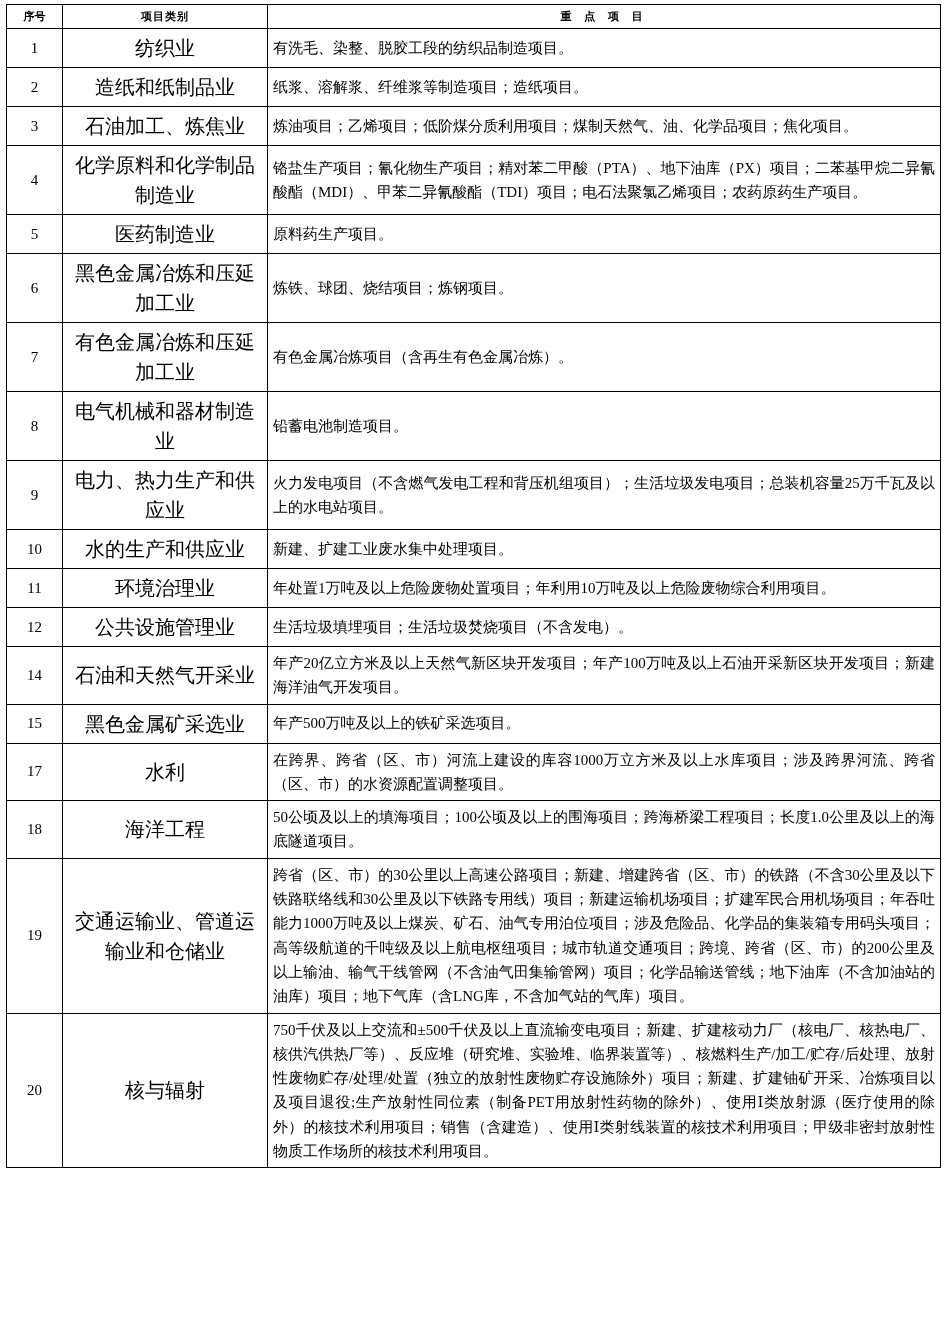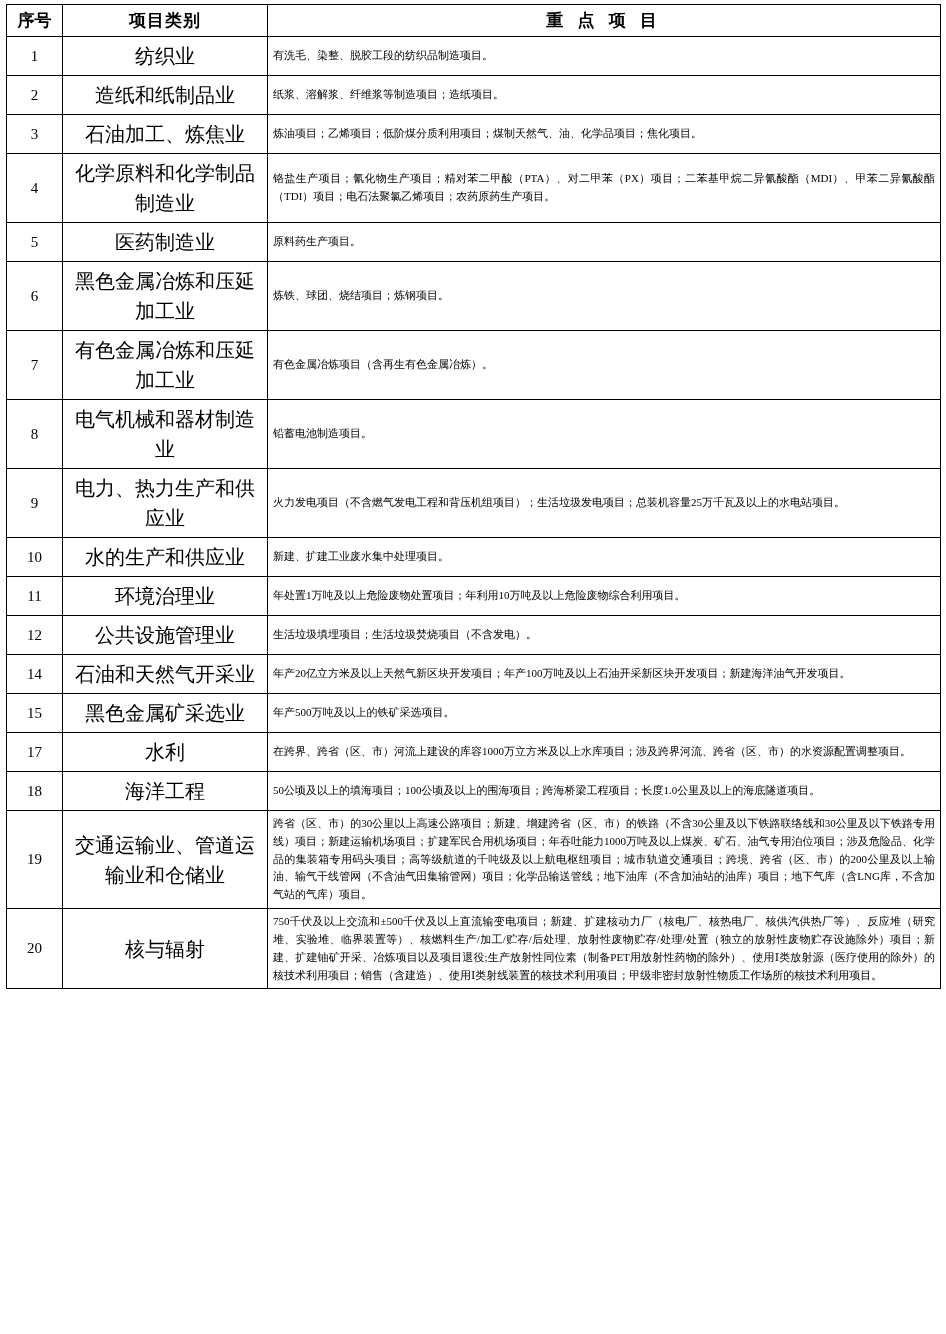--- a/index.html
+++ b/index.html
@@ -28,40 +28,40 @@
     padding: 4px 5px;
     box-sizing: border-box;
   }
   col.c-idx { width: 56px; }
   col.c-cat { width: 205px; }
   col.c-proj { width: 673px; }
 
   th.hdr {
     font-weight: bold;
     text-align: center;
-    font-size: 17px;
+    font-size: 11px;
     padding: 7px 4px;
     letter-spacing: 1px;
   }
   th.hdr-idx { letter-spacing: 0px; }
   th.hdr-proj { letter-spacing: 5px; margin-top: 12px; }
 
   td.idx {
     text-align: center;
     font-size: 15px;
   }
   td.cat {
     text-align: center;
     font-size: 20px;
     line-height: 1.5;
   }
   td.proj {
     text-align: justify;
     text-justify: inter-ideograph;
-    font-size: 11px;
+    font-size: 15px;
     line-height: 1.62;
     vertical-align: middle;
   }
 </style>
 </head>
 <body>
 
 <div id="doc">
   <table class="main">
     <colgroup>
@@ -88,21 +88,21 @@
           <td class="proj">纸浆、溶解浆、纤维浆等制造项目；造纸项目。</td>
         </tr>
         <tr>
           <td class="idx">3</td>
           <td class="cat">石油加工、炼焦业</td>
           <td class="proj">炼油项目；乙烯项目；低阶煤分质利用项目；煤制天然气、油、化学品项目；焦化项目。</td>
         </tr>
         <tr>
           <td class="idx">4</td>
           <td class="cat">化学原料和化学制品制造业</td>
-          <td class="proj">铬盐生产项目；氰化物生产项目；精对苯二甲酸（PTA）、对二甲苯（PX）项目；二苯基甲烷二异氰酸酯（MDI）、甲苯二异氰酸酯（TDI）项目；电石法聚氯乙烯项目；农药原药生产项目。</td>
+          <td class="proj">铬盐生产项目；氰化物生产项目；精对苯二甲酸（PTA）、地下油库（PX）项目；二苯基甲烷二异氰酸酯（MDI）、甲苯二异氰酸酯（TDI）项目；电石法聚氯乙烯项目；农药原药生产项目。</td>
         </tr>
         <tr>
           <td class="idx">5</td>
           <td class="cat">医药制造业</td>
           <td class="proj">原料药生产项目。</td>
         </tr>
         <tr>
           <td class="idx">6</td>
           <td class="cat">黑色金属冶炼和压延加工业</td>
           <td class="proj">炼铁、球团、烧结项目；炼钢项目。</td>

